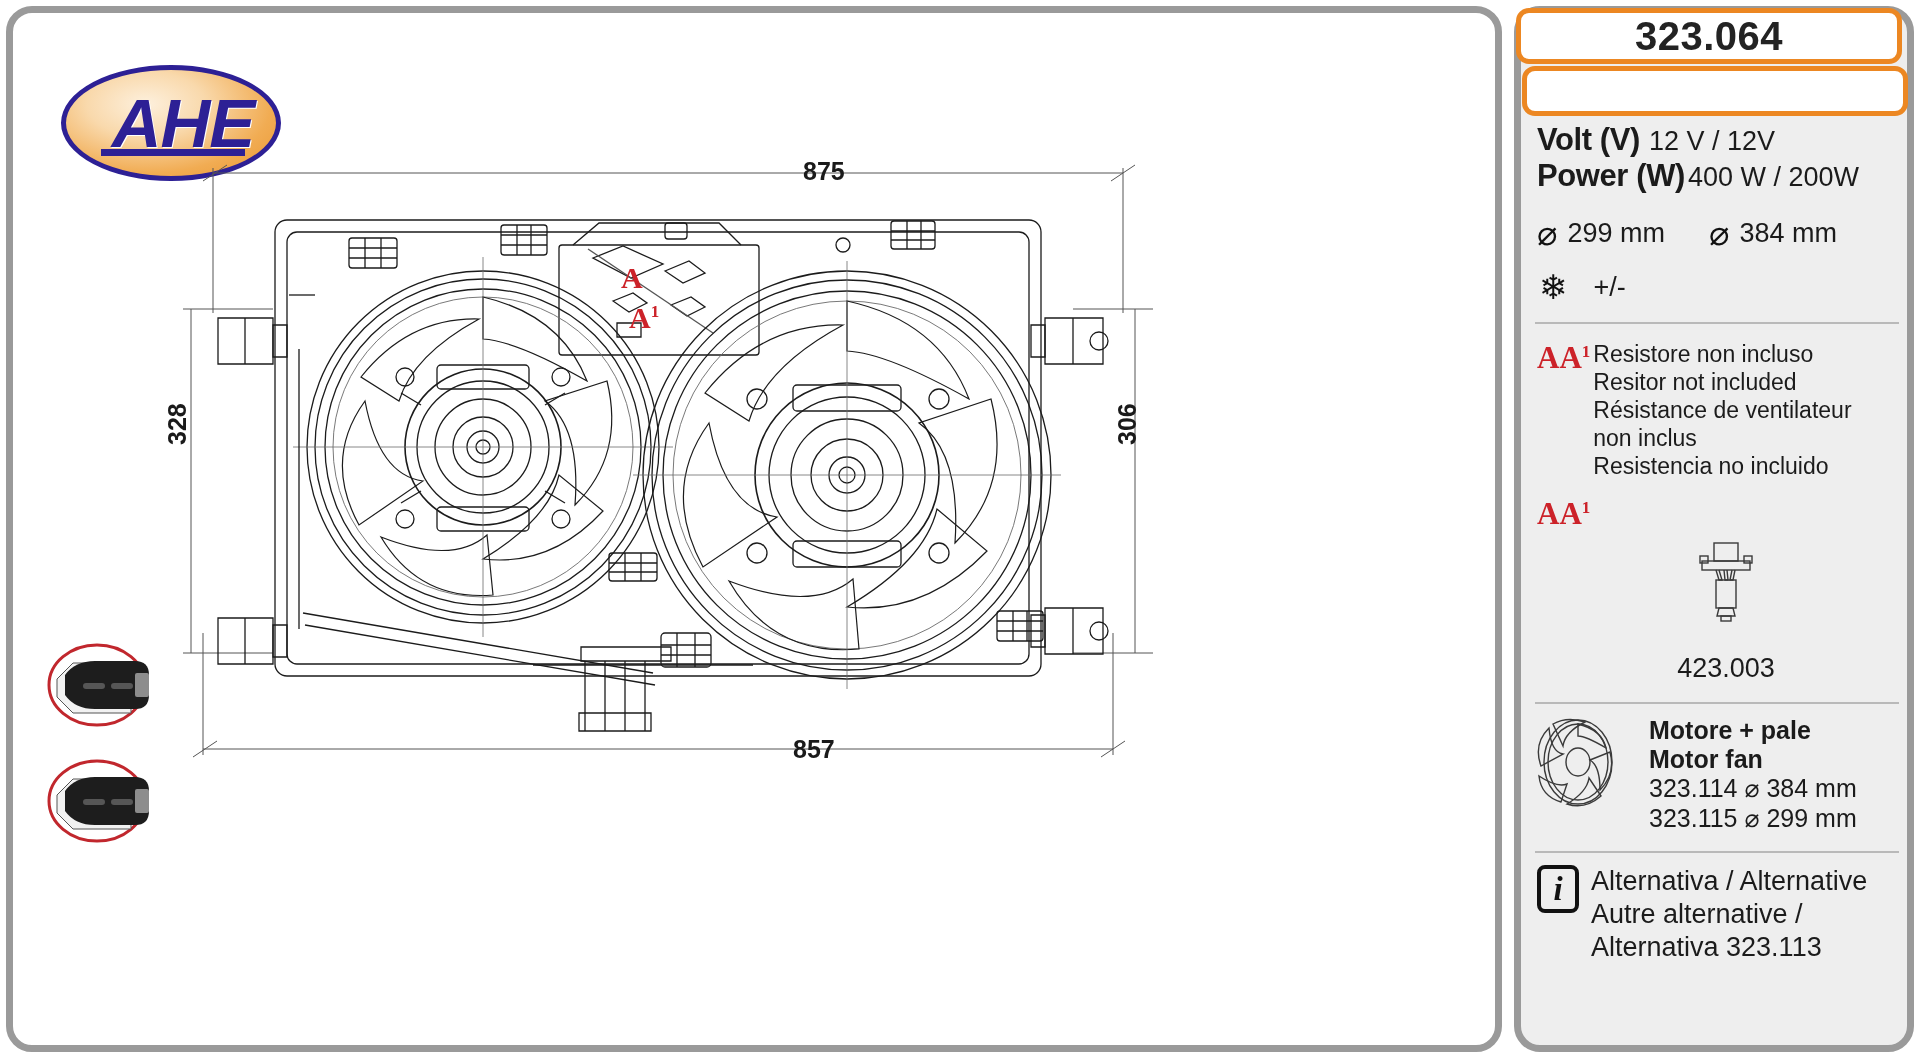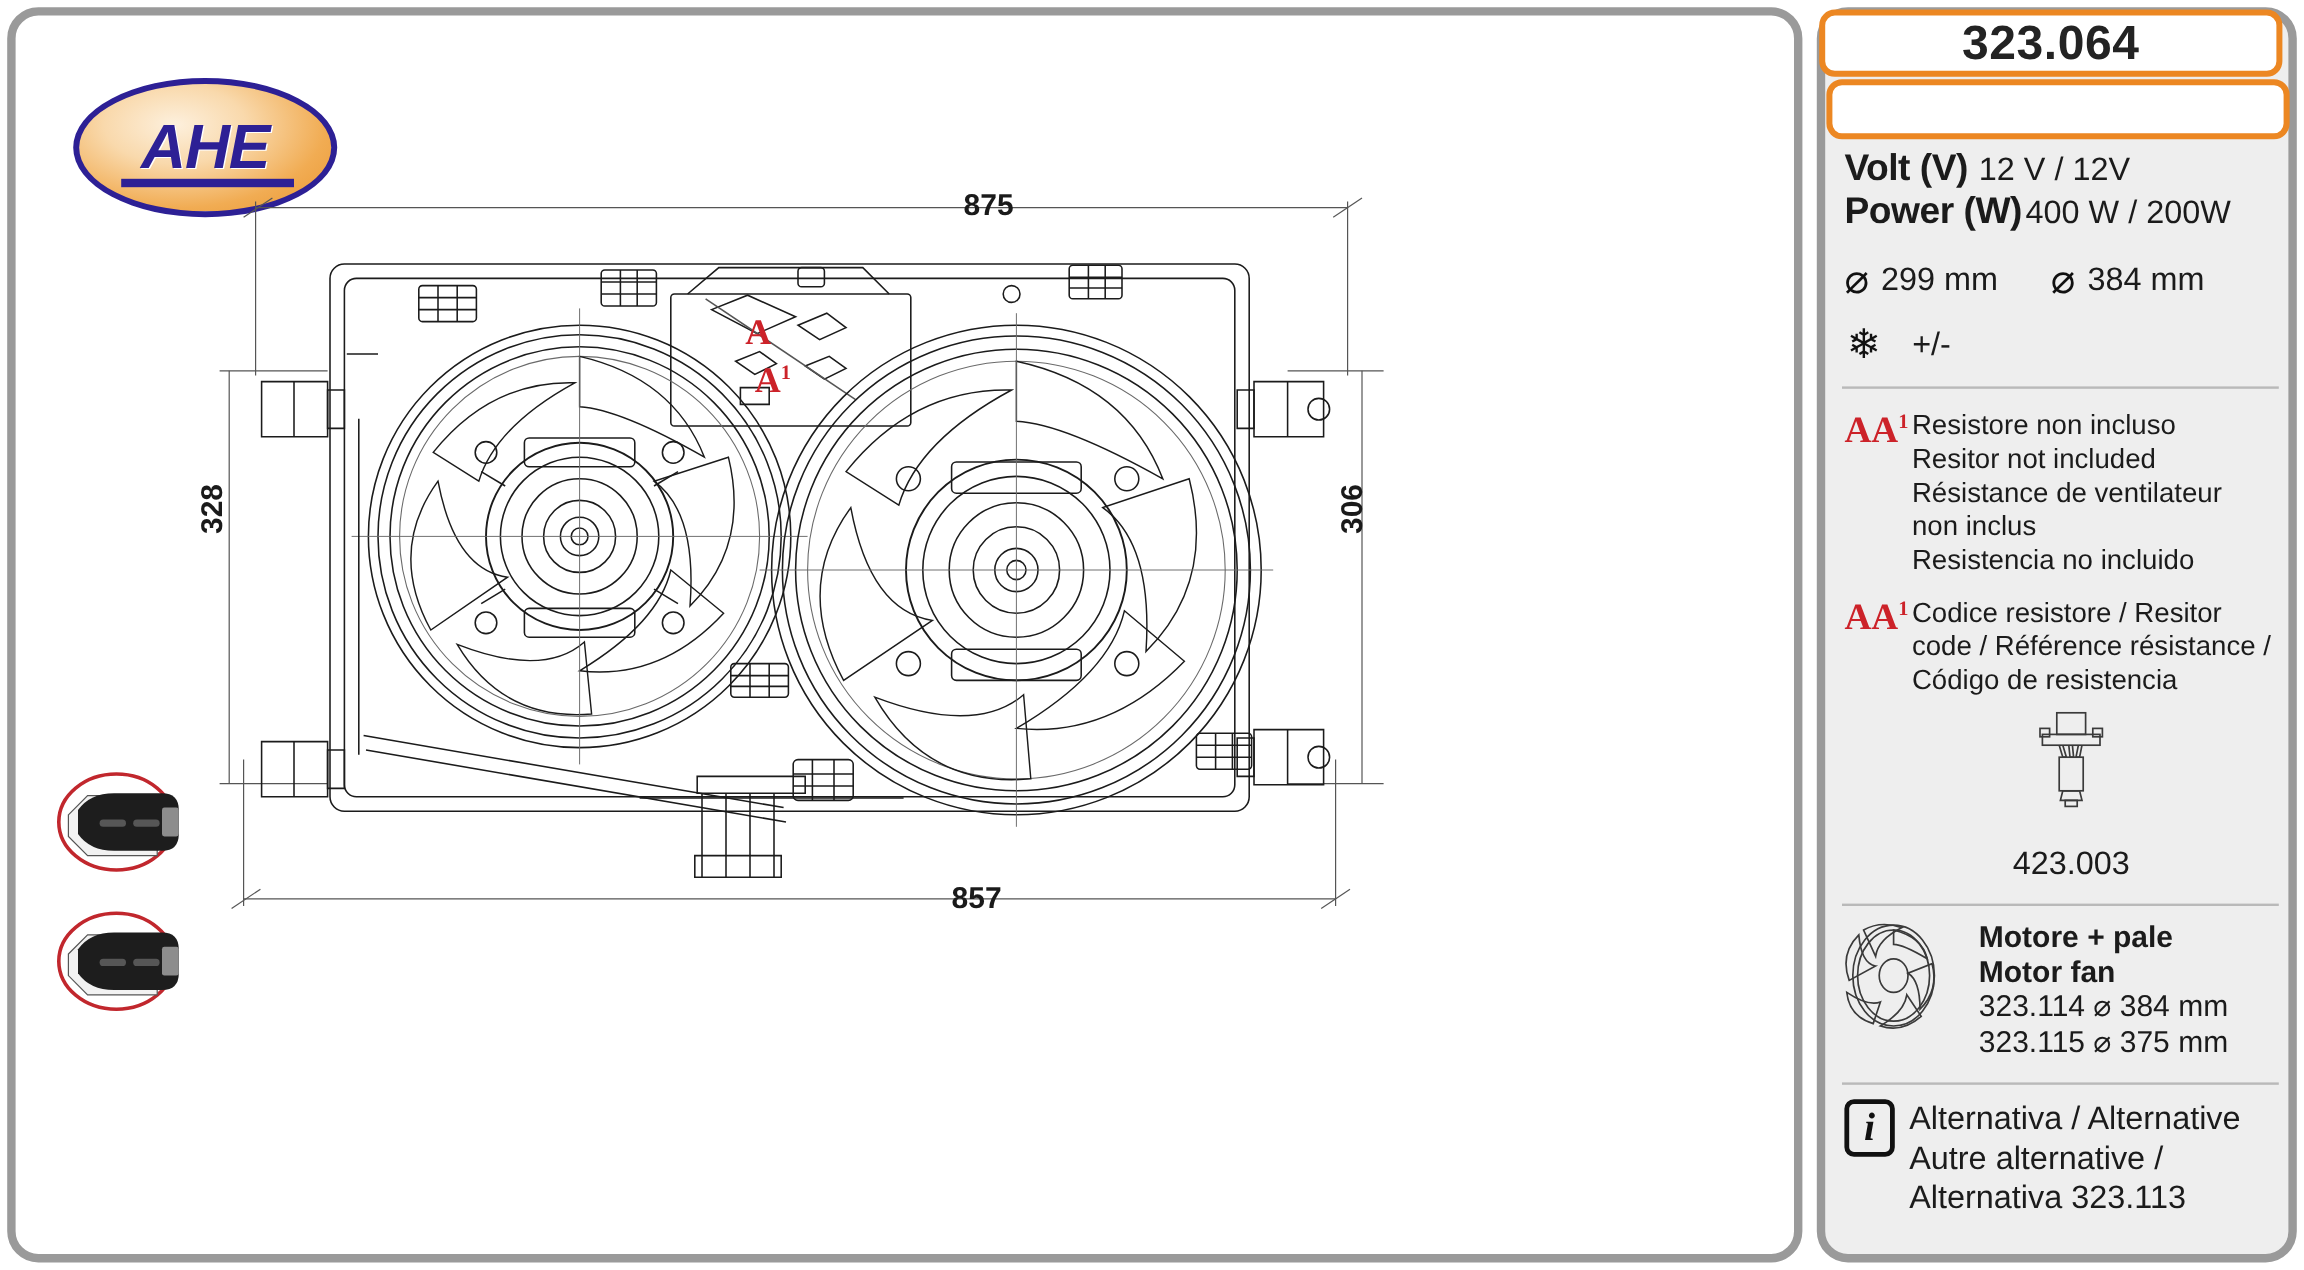--- a/index.html
+++ b/index.html
@@ -11,24 +11,24 @@
     position:absolute;left:6px;top:6px;width:1496px;height:1046px;
     border:7px solid #9a9a9a;border-radius:26px;background:#fff;box-sizing:border-box;
   }
   .logo-wrap{position:absolute;left:48px;top:52px;width:220px;height:116px;}
   .logo-ellipse{
     position:absolute;left:0;top:0;width:220px;height:116px;border-radius:50%;
     background:radial-gradient(ellipse at 38% 32%, #fdf0dd 0%, #f9d9ac 32%, #f1ac53 68%, #e9952f 100%);
     border:5px solid #2d2095;box-sizing:border-box;
   }
   .logo-text{
-    position:absolute;left:0;top:0;width:220px;height:116px;
+    position:absolute;left:12px;top:0;width:220px;height:116px;
     display:flex;align-items:center;justify-content:center;
     font-family:"Liberation Sans",sans-serif;font-style:italic;font-weight:bold;
-    font-size:52px;color:#2d2095;letter-spacing:-1px;
+    font-size:69px;color:#2d2095;letter-spacing:-1px;
     text-shadow:1px 1px 0 #fff;
   }
   .logo-bar{position:absolute;left:40px;top:84px;width:144px;height:7px;background:#2d2095;}
 
   .svg-drawing{position:absolute;left:0;top:0;width:1496px;height:1046px;}
 
   
   .dim{position:absolute;font-family:"Liberation Sans",sans-serif;font-weight:bold;color:#1a1a1a;font-size:25px;}
   .dim-875{left:790px;top:144px;}
   .dim-857{left:780px;top:722px;}
@@ -379,25 +379,20 @@
         <div>Resistore non incluso</div>
         <div>Resitor not included</div>
         <div>Résistance de ventilateur</div>
         <div>non inclus</div>
         <div>Resistencia no incluido</div>
       </div>
     </div>
 
     <div class="note-block">
       <div class="aa"><span>AA</span><sup>1</sup></div>
-      <div class="note-lines">
-        <div>Codice resistore / Resitor</div>
-        <div>code / Référence résistance /</div>
-        <div>Código de resistencia</div>
-      </div>
     </div>
 
     <div class="res-row">
       <svg width="58" height="84" viewBox="0 0 58 84">
         <g fill="none" stroke="#3a3a3a" stroke-width="1.4">
           <rect x="17" y="4" width="24" height="18"></rect>
           <rect x="5" y="22" width="48" height="9"></rect>
           <rect x="3" y="17" width="8" height="7"></rect>
           <rect x="47" y="17" width="8" height="7"></rect>
           <path d="M19 31 l3 10 h3 l-3 -10"></path>
@@ -424,21 +419,21 @@
           <path d="M66 80 q -16 14 -34 8 q 20 -12 22 -26 z"></path>
           <path d="M26 86 q -20 -6 -22 -26 q 18 12 28 8 z"></path>
           <path d="M6 50 q -8 -22 8 -38 q 2 24 14 26 z"></path>
           <path d="M18 8 q 14 -8 32 -2 q -20 10 -22 24 z"></path>
         </g>
       </svg>
       <div class="fan-text">
         <div class="t1">Motore + pale</div>
         <div class="t1">Motor fan</div>
         <div class="t2">323.114  ⌀ 384 mm</div>
-        <div class="t2">323.115  ⌀ 375 mm</div>
+        <div class="t2">323.115  ⌀ 299 mm</div>
       </div>
     </div>
 
     <div class="divider"></div>
 
     <div class="info-row">
       <div class="info-icon">
           <span>i</span>
         </div>
       <div class="info-text">

